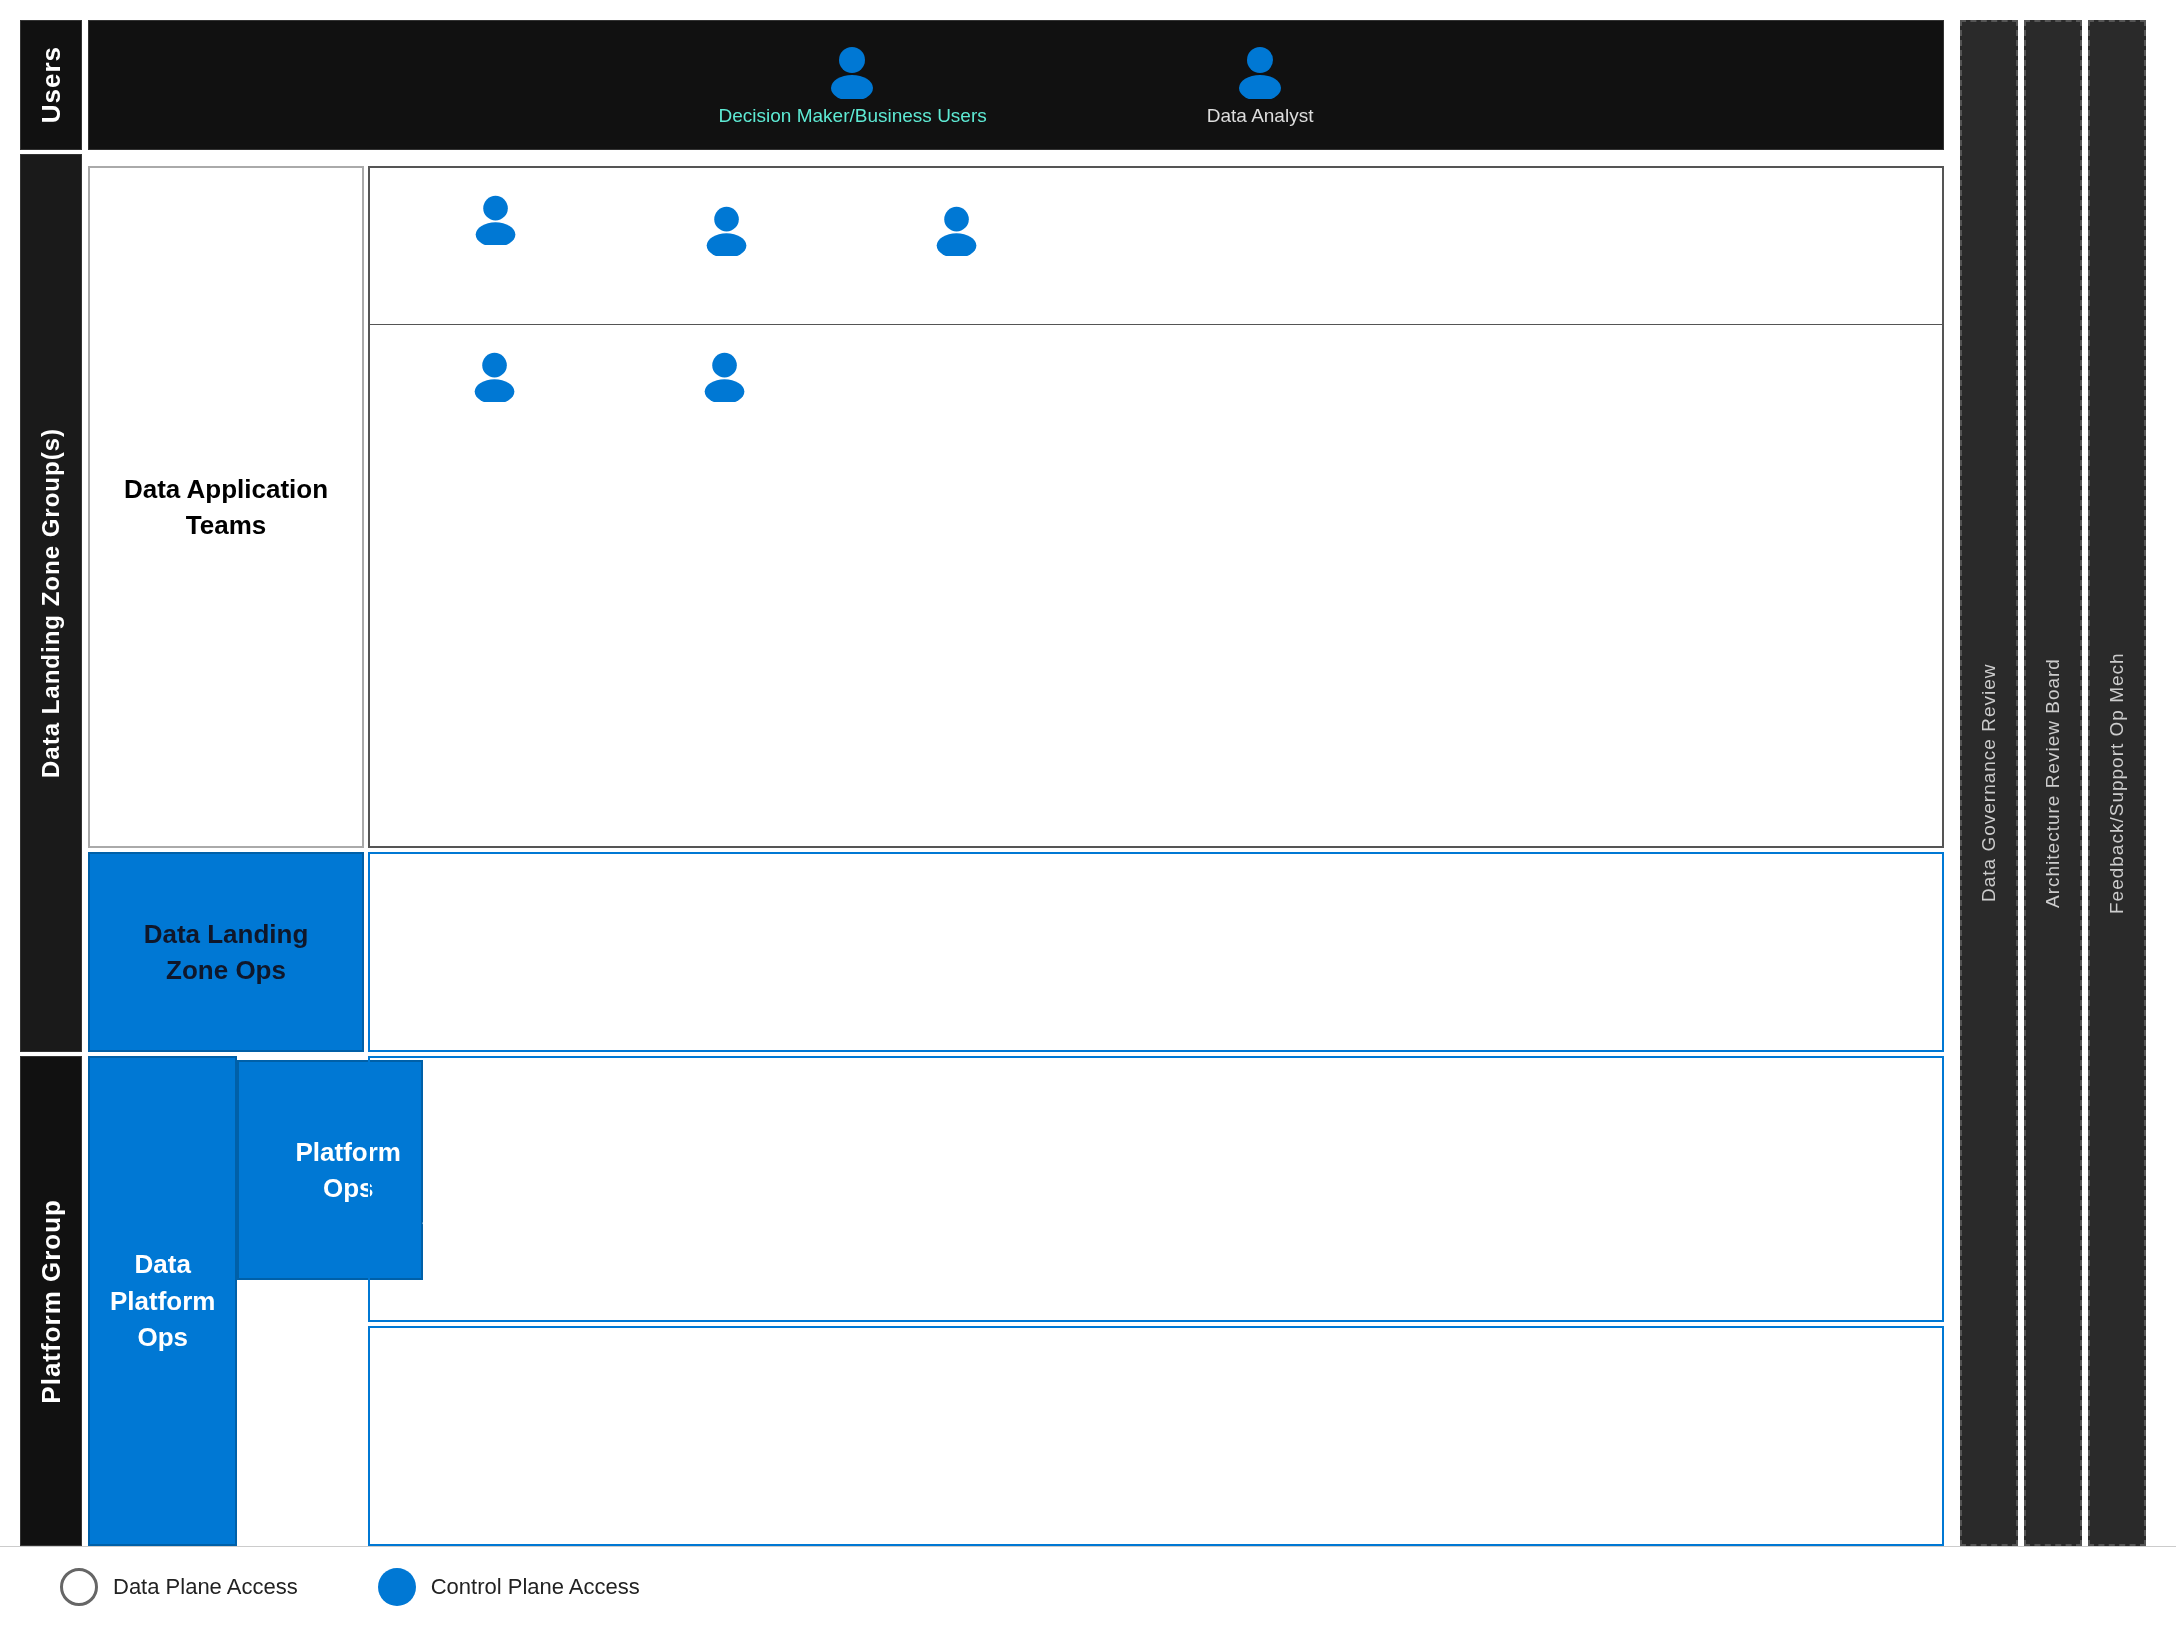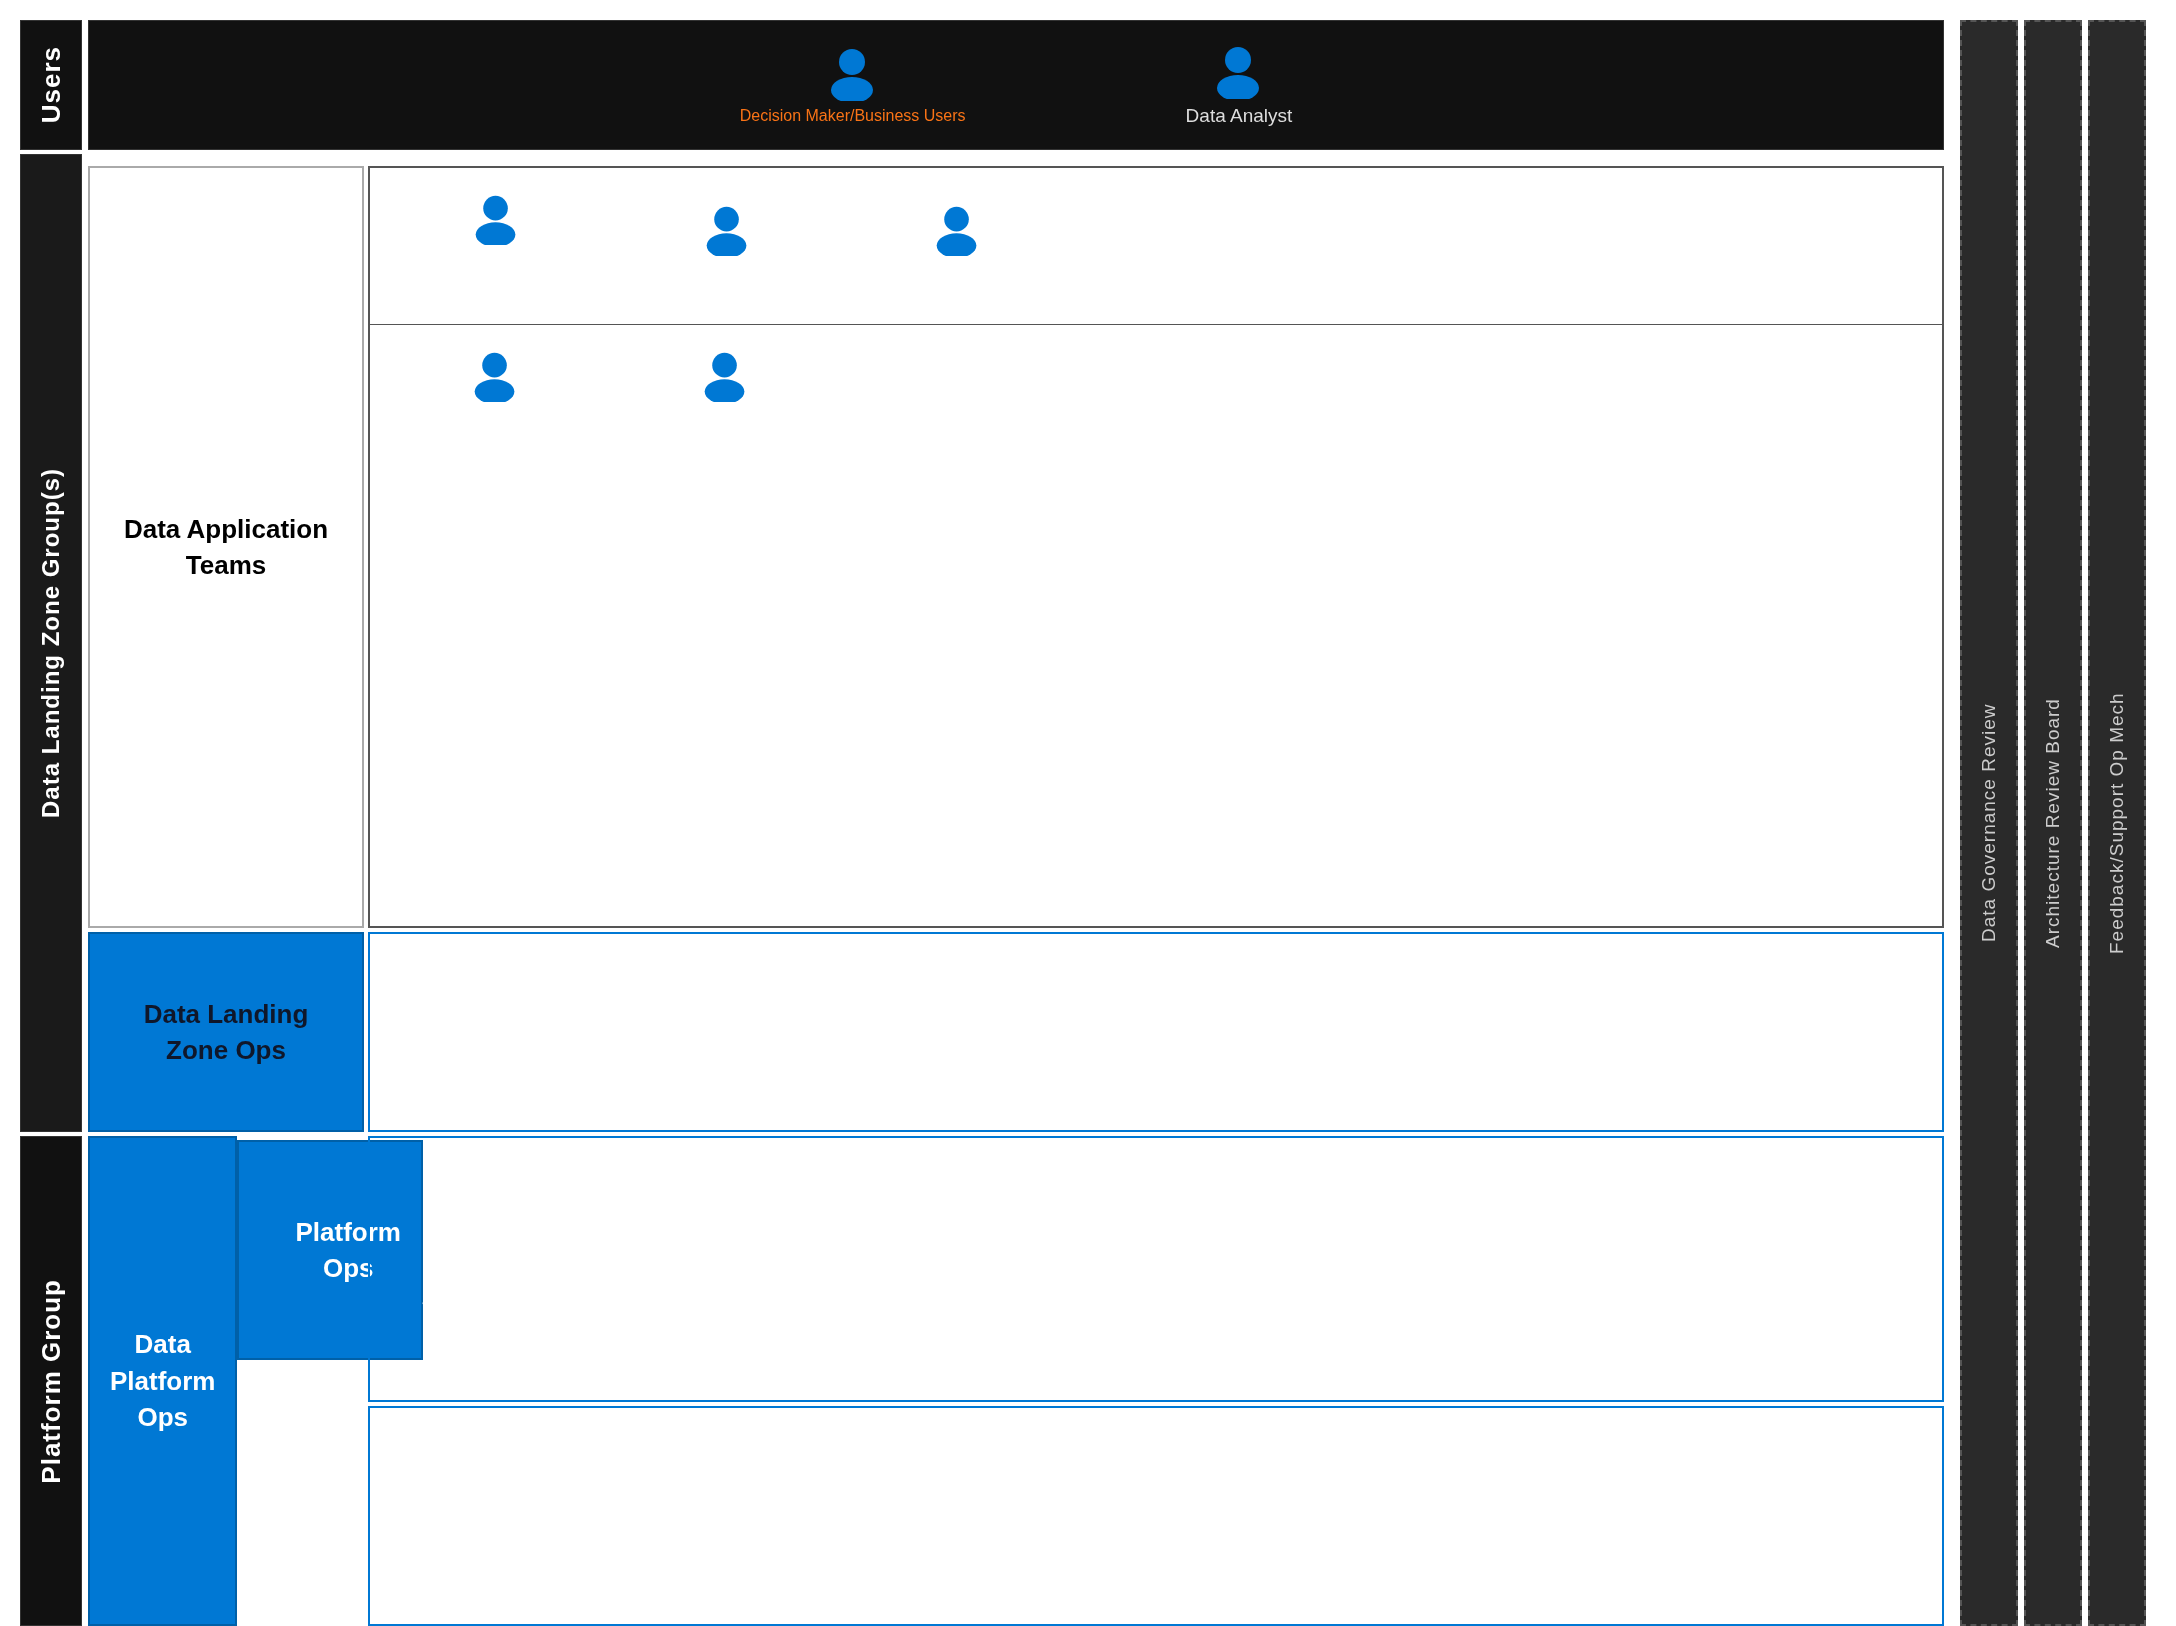--- a/index.html
+++ b/index.html
@@ -36,21 +36,21 @@
     </div>
 
     <div style="flex:1; display:flex; flex-direction:column; gap:0;">
 
       <div style="height:130px; background:#111; display:flex; align-items:center; justify-content:center; gap:220px; border:1px solid #333;">
         <div style="display:flex; flex-direction:column; align-items:center; gap:6px;">
           <svg width="55" height="55" viewBox="0 0 55 55">
             <circle cx="27" cy="16" r="13" fill="#0078d4"></circle>
             <ellipse cx="27" cy="44" rx="21" ry="13" fill="#0078d4"></ellipse>
           </svg>
-          <span style="color:#f97316; font-size:16px;">Decision Maker/Business Users</span>
+          <span style="color:#5eead4; font-size:19px;">Decision Maker/Business Users</span>
         </div>
         <div style="display:flex; flex-direction:column; align-items:center; gap:6px;">
           <svg width="55" height="55" viewBox="0 0 55 55">
             <circle cx="27" cy="16" r="13" fill="#0078d4"></circle>
             <ellipse cx="27" cy="44" rx="21" ry="13" fill="#0078d4"></ellipse>
           </svg>
           <span style="color:#ddd; font-size:19px;">Data Analyst</span>
         </div>
       </div>
 
@@ -204,14 +204,24 @@
       <div style="writing-mode:vertical-rl; transform:rotate(180deg); background:#2a2a2a; color:#ccc; font-size:19px; padding:15px 10px; text-align:center; letter-spacing:1px; border:2px dashed #555; display:flex; align-items:center; justify-content:center; width:58px;">
         <span>Architecture Review Board</span>
       </div>
       <div style="writing-mode:vertical-rl; transform:rotate(180deg); background:#2a2a2a; color:#ccc; font-size:19px; padding:15px 10px; text-align:center; letter-spacing:1px; border:2px dashed #555; display:flex; align-items:center; justify-content:center; width:58px;">
         <span>Feedback/Support Op Mech</span>
       </div>
     </div>
 
   </div>
 
+  <div style="height:80px; background:#fff; display:flex; align-items:center; padding:0 60px; gap:80px; border-top:1px solid #ccc; flex-shrink:0;">
+    <div style="display:flex; align-items:center; gap:15px;">
+      <div style="width:38px; height:38px; border-radius:50%; border:3px solid #666; background:#fff;"></div>
+      <span style="font-size:22px; color:#222;">Data Plane Access</span>
+    </div>
+    <div style="display:flex; align-items:center; gap:15px;">
+      <div style="width:38px; height:38px; border-radius:50%; background:#0078d4;"></div>
+      <span style="font-size:22px; color:#222;">Control Plane Access</span>
+    </div>
+  </div>
 
 </div>
 
 </body></html>

